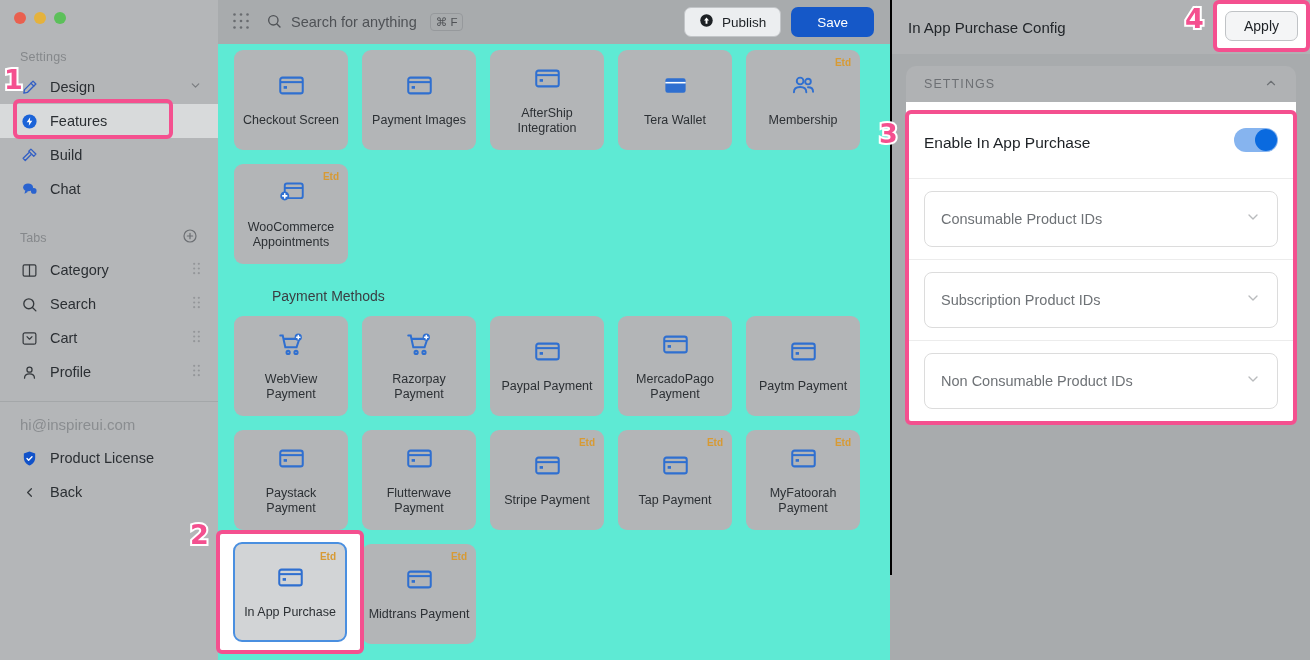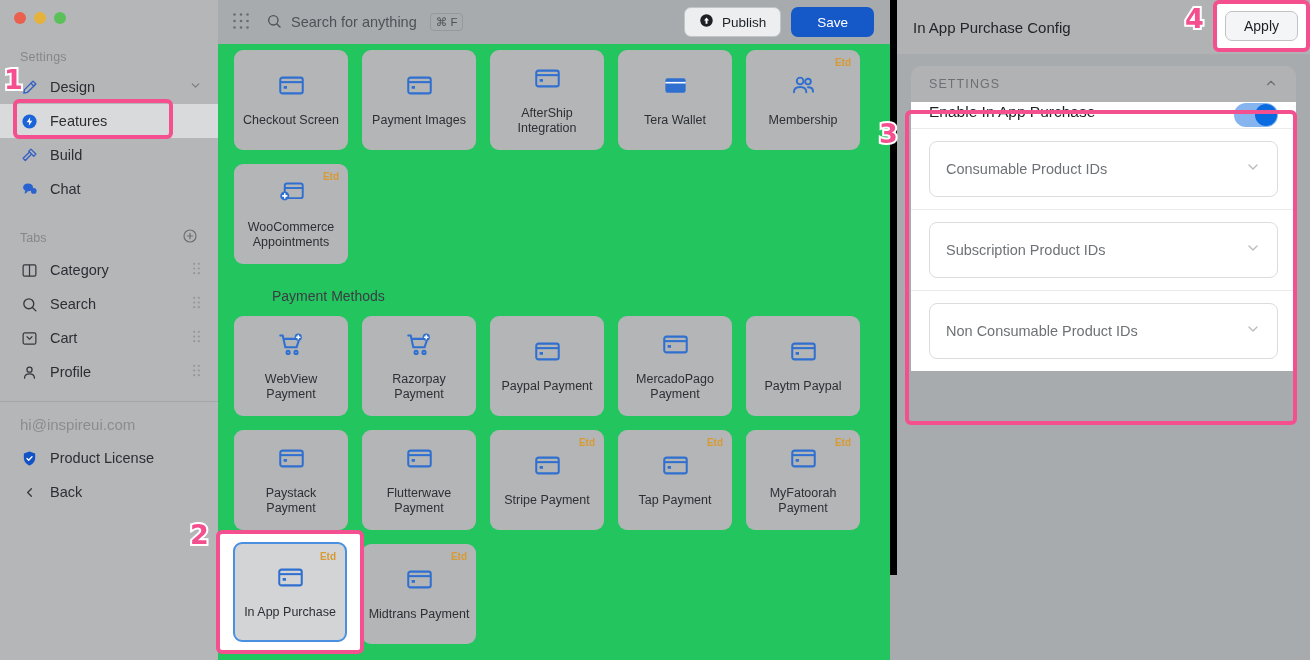--- a/index.html
+++ b/index.html
@@ -44,21 +44,21 @@
     font-size: 12.5px; color: #85888b;
   }
   .drag-dots { margin-left: auto; opacity: .45; }
 
   .sidebar-div { height: 1px; background: #a4a7a9; margin: 12px 0 0 0; }
   .account-mail { font-size: 15px; color: #8a8d90; padding: 14px 0 8px 20px; }
 
   
   .center {
     flex: 1 1 auto; height: 660px;
-    background: #22c55e; position: relative; overflow: hidden;
+    background: #5eead4; position: relative; overflow: hidden;
   }
   .topbar {
     height: 44px; display: flex; align-items: center; gap: 0;
     padding: 0 16px 0 14px;
     background: #a8abad;
   }
   .grid-ico { width: 20px; height: 20px; margin-right: 14px; opacity: .75; }
   .searchbox { display: flex; align-items: center; gap: 9px; color: #4f5256; font-size: 14.5px; cursor: text; }
   .kbd {
     border: 1px solid #96999c; border-radius: 4px; padding: 1px 5px;
@@ -93,21 +93,21 @@
     font-size: 10px; color: #d79a34; font-weight: 600;
   }
   .tile.selected {
     background: #d2d4d6; border: 2px solid #4a8fe0;
   }
   .section-title { font-size: 14px; color: #3a3e42; padding: 10px 0 12px 2px; margin-left: 36px; }
 
   
   .right {
     width: 420px; flex: 0 0 420px; height: 575px;
-    background: #a8abad; border-left: 7px solid #000000;
+    background: #a8abad; border-left: 2px solid #000000;
     position: relative;
   }
   .right-head {
     height: 54px; display: flex; align-items: center;
     padding: 0 16px; background: #b0b2b4;
   }
   .right-title { font-size: 15px; color: #22262a; }
   .btn-apply {
     margin-left: auto; background: #edeff1; border: 1px solid #c0c3c6;
     border-radius: 7px; height: 30px; padding: 0 18px;
@@ -117,21 +117,21 @@
   .card {
     margin: 12px 14px 0 14px; background: #b0b2b4;
     border-radius: 10px 10px 0 0; overflow: hidden;
   }
   .card-head {
     display: flex; align-items: center; height: 36px; padding: 0 18px;
     font-size: 12.5px; letter-spacing: 1.1px; color: #6d7074;
   }
   .card-body { background: #fff; }
   .row-toggle {
-    display: flex; align-items: flex-start; padding: 1px 18px;
+    display: flex; align-items: flex-end; padding: 26px 18px;
     border-bottom: 1px solid #ececec;
   }
   .row-toggle .lbl { font-size: 15.5px; color: #1d2125; }
   .switch {
     margin-left: auto; width: 44px; height: 24px; border-radius: 12px;
     background: #86b4ef; position: relative; cursor: pointer;
   }
   .switch .knob {
     position: absolute; right: 1px; top: 1px;
     width: 22px; height: 22px; border-radius: 50%; background: #0a6adf;
@@ -493,21 +493,21 @@
           <span class="t-label">MercadoPago Payment</span>
         </div>
         <div class="tile">
           <span class="t-ico">
             <svg width="27" height="27" viewBox="0 0 24 24" fill="none" stroke="#2f6fd0" stroke-width="1.8">
                 <rect x="2" y="5" width="20" height="14" rx="2"></rect>
                 <path d="M2 9h20"></path>
                 <rect x="5" y="12.5" width="3" height="2.4" fill="#2f6fd0" stroke="none"></rect>
               </svg>
           </span>
-          <span class="t-label">Paytm Paypal</span>
+          <span class="t-label">Paytm Payment</span>
         </div>
       </div>
 
       <div class="tile-row">
         <div class="tile">
           <span class="t-ico">
             <svg width="27" height="27" viewBox="0 0 24 24" fill="none" stroke="#2f6fd0" stroke-width="1.8">
                 <rect x="2" y="5" width="20" height="14" rx="2"></rect>
                 <path d="M2 9h20"></path>
                 <rect x="5" y="12.5" width="3" height="2.4" fill="#2f6fd0" stroke="none"></rect>

